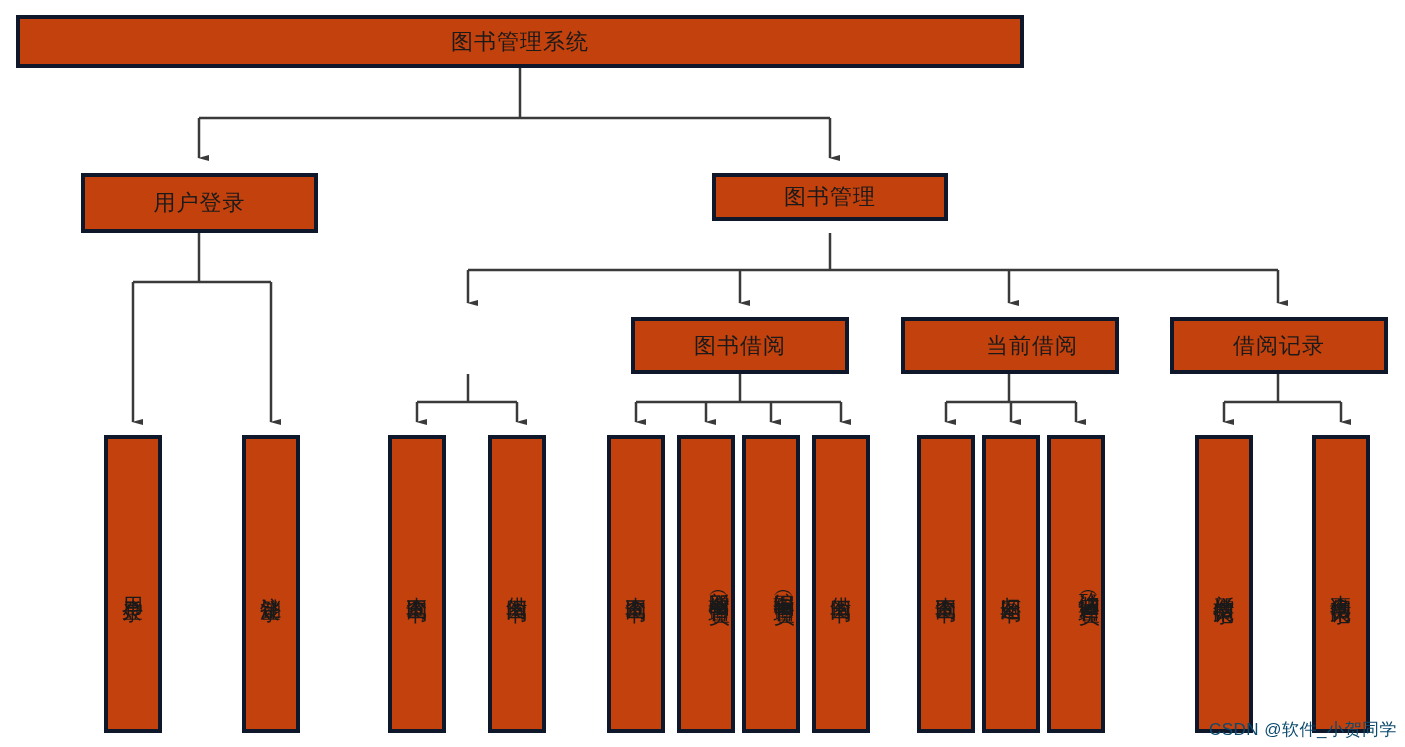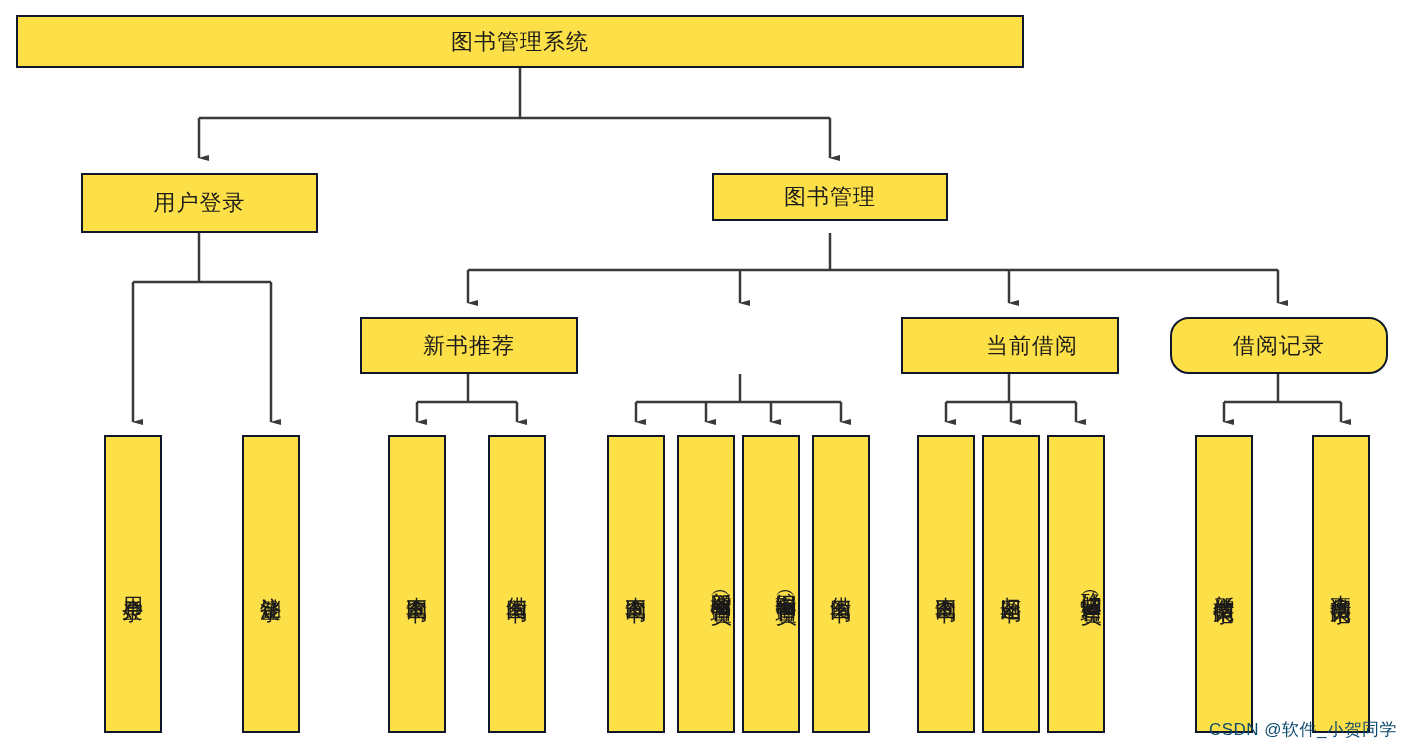--- a/index.html
+++ b/index.html
@@ -21,22 +21,22 @@
     position: absolute;
     left: 0;
     top: 0;
     width: 1405px;
     height: 747px;
     pointer-events: none;
   }
   .node {
     position: absolute;
     box-sizing: border-box;
-    background: #fde047;
-    border: 2px solid #0f172a;
+    background: #c2410c;
+    border: 4px solid #0f172a;
     display: flex;
     align-items: center;
     justify-content: center;
     color: #1a1a1a;
   }
   .node.horiz {
     font-size: 22px;
     letter-spacing: 1px;
   }
   .node.vert {
@@ -124,27 +124,27 @@
     <span class="node-label">图书管理系统</span>
   </div>
 
   <div class="node horiz" style="left:81px; top:173px; width:237px; height:60px;">
     <span class="node-label">用户登录</span>
   </div>
   <div class="node horiz" style="left:712px; top:173px; width:236px; height:48px;">
     <span class="node-label">图书管理</span>
   </div>
 
-  <div class="node horiz" style="left:360px; top:317px; width:218px; height:57px;">
-    <span class="node-label">新书推荐</span>
+  <div class="node horiz" style="left:631px; top:317px; width:218px; height:57px;">
+    <span class="node-label">图书借阅</span>
   </div>
   <div class="node horiz" style="left:901px; top:317px; width:218px; height:57px;padding-left:44px;">
     <span class="node-label">当前借阅</span>
   </div>
-  <div class="node horiz" style="left:1170px; top:317px; width:218px; height:57px;border-radius:19px;">
+  <div class="node horiz" style="left:1170px; top:317px; width:218px; height:57px;">
     <span class="node-label">借阅记录</span>
   </div>
 
   <div class="node vert" style="left:104px; top:435px; width:58px; height:298px;">
     <span class="node-label">用户登录</span>
   </div>
   <div class="node vert" style="left:242px; top:435px; width:58px; height:298px;">
     <span class="node-label">注销登录</span>
   </div>
 

